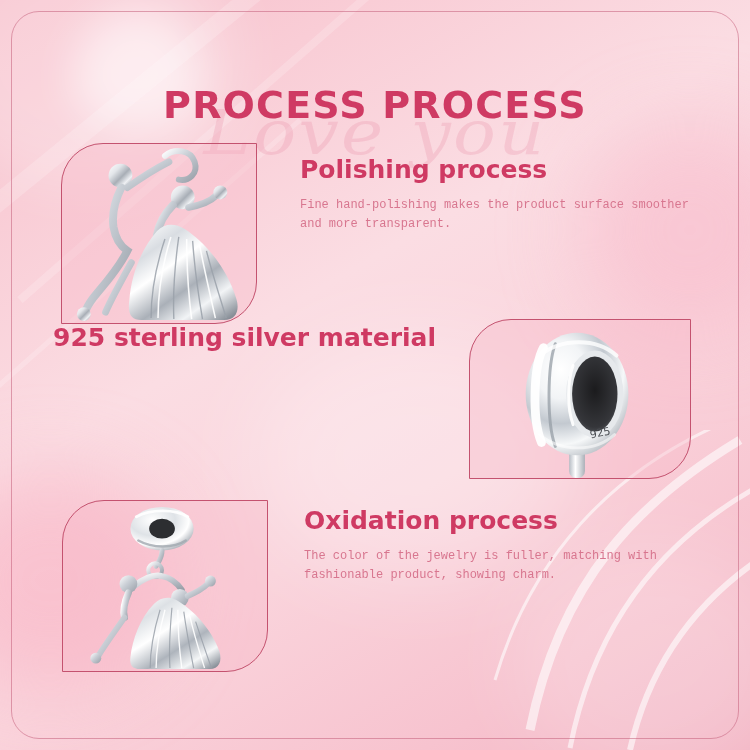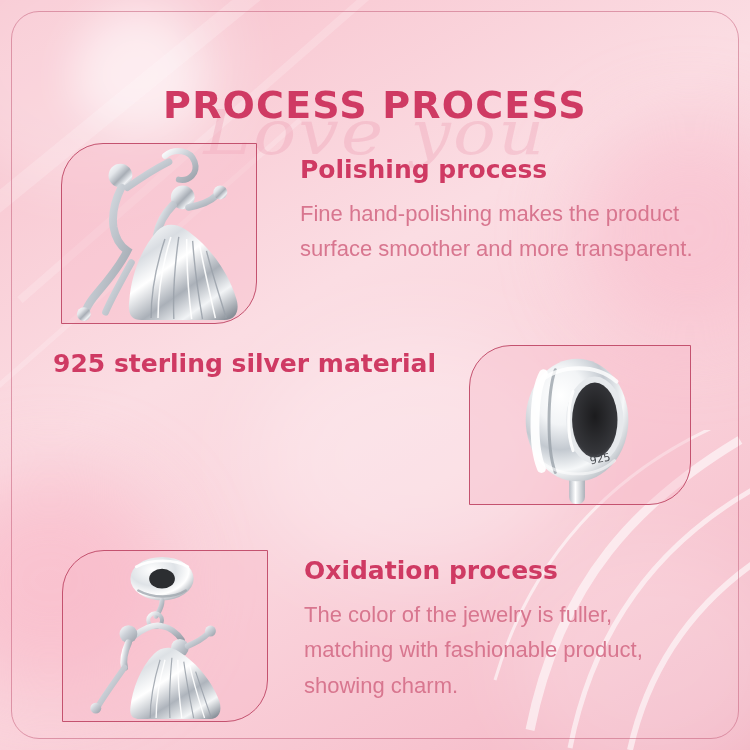--- a/index.html
+++ b/index.html
@@ -133,22 +133,22 @@
     font-family: "DejaVu Sans", sans-serif;
   }
 
   
   .row {
     position: absolute;
     display: flex;
     align-items: flex-start;
   }
   .row-1 { left: 0;  top: 143px;  width: 750px; }
-  .row-2 { left: 0;  top: 345px;  width: 750px; }
-  .row-3 { left: 0;  top: 550px;  width: 666px; }
+  .row-2 { left: 0;  top: 319px;  width: 750px; }
+  .row-3 { left: 0;  top: 500px;  width: 666px; }
 
   
   .frame {
     position: relative;
     box-sizing: border-box;
     border: 1px solid #c4526f;
     border-radius: 42px 0 42px 0;
     background: rgba(246,184,199,.38);
     overflow: hidden;
     flex: 0 0 auto;
@@ -168,24 +168,24 @@
   .block h3 {
     margin: 0 0 12px 0;
     font-size: 25px;
     font-weight: bold;
     color: #cf3a63;
     font-family: "DejaVu Sans", sans-serif;
     line-height: 1.1;
   }
   .block p {
     margin: 0;
-    font-size: 22px;
+    font-size: 12px;
     line-height: 1.62;
     color: #d8768f;
-    font-family: Liberation Sans, sans-serif;
+    font-family: Liberation Mono, monospace;
   }
 </style>
 </head>
 <body>
 
 <div class="page">
 
   <div class="blob blob-tl-glow"></div>
   <div class="blob blob-heart-tl"></div>
   <div class="blob blob-center"></div>

